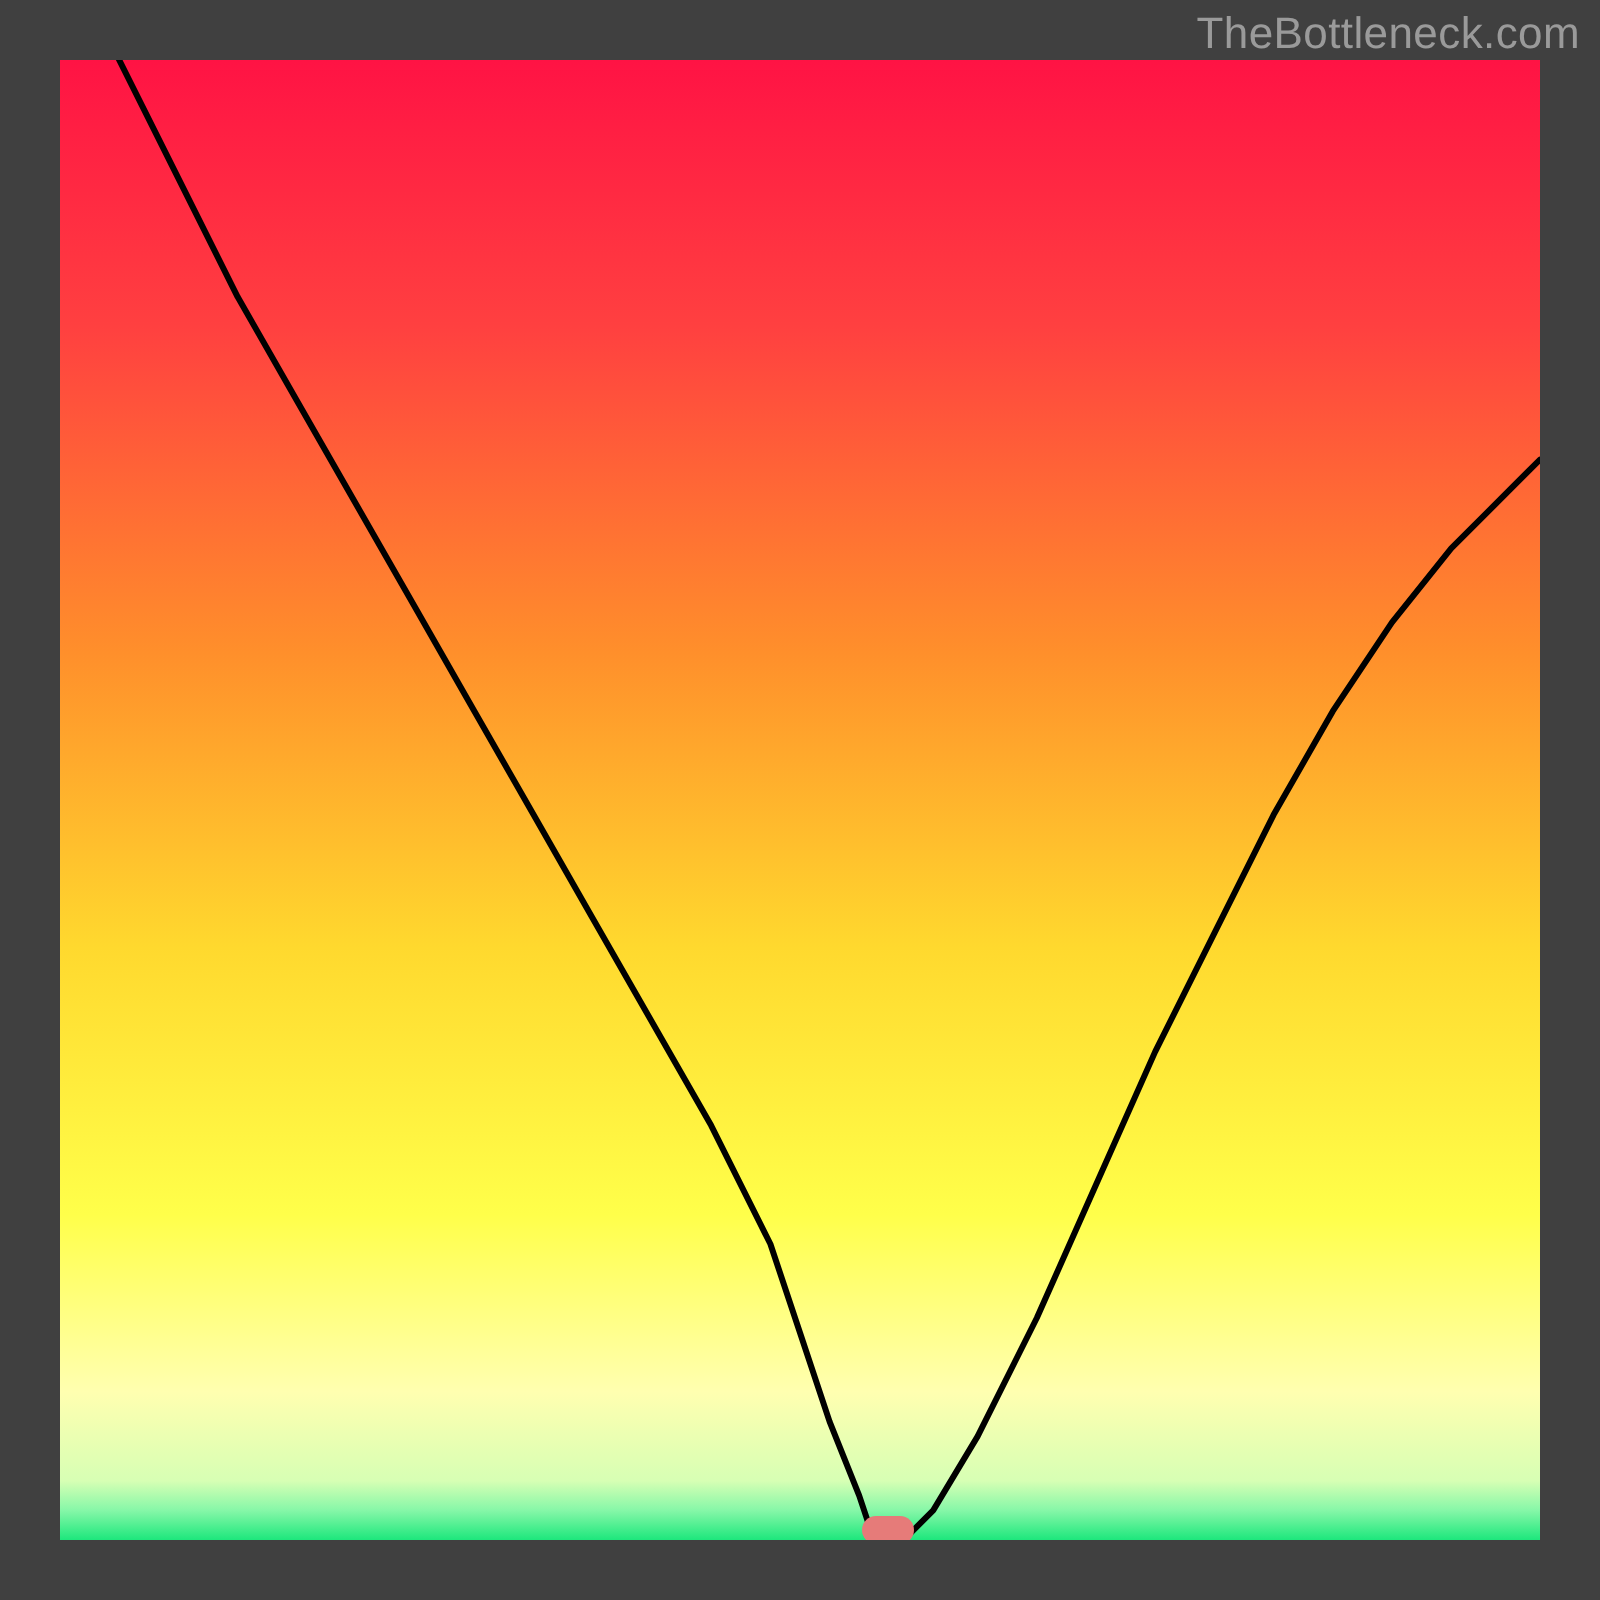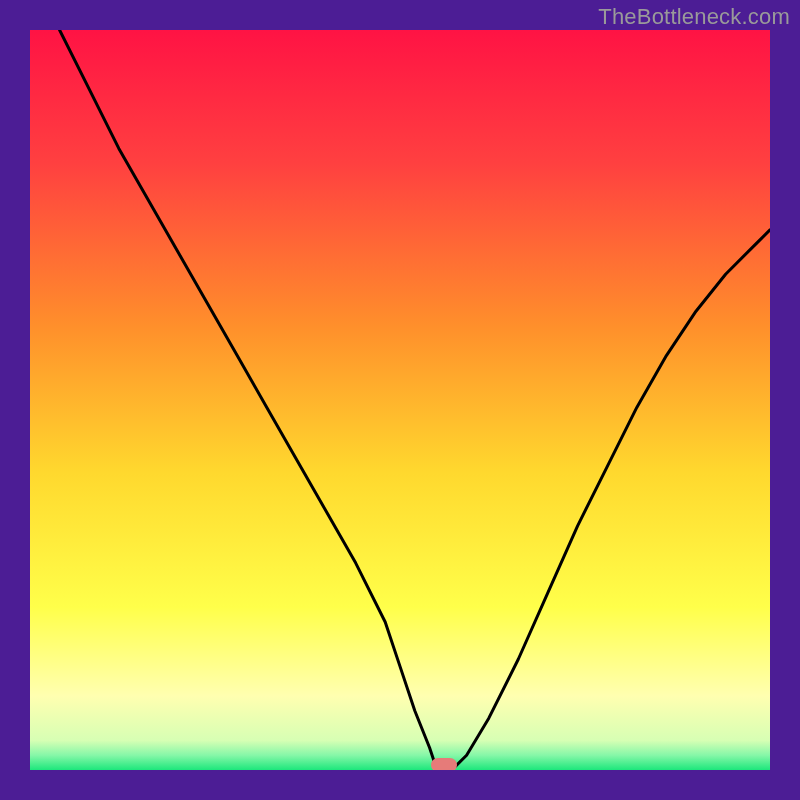--- a/index.html
+++ b/index.html
@@ -7,21 +7,21 @@
     padding: 0;
     width: 800px;
     height: 800px;
     background: #000;
     font-family: Arial, Helvetica, sans-serif;
   }
   .stage {
     position: relative;
     width: 800px;
     height: 800px;
-    background: #4c1d95;
+    background: #404040;
   }
   .watermark {
     position: absolute;
     top: 4px;
     right: 10px;
     color: #9a9a9a;
     font-size: 22px;
     font-weight: 500;
     letter-spacing: 0.2px;
     z-index: 5;

